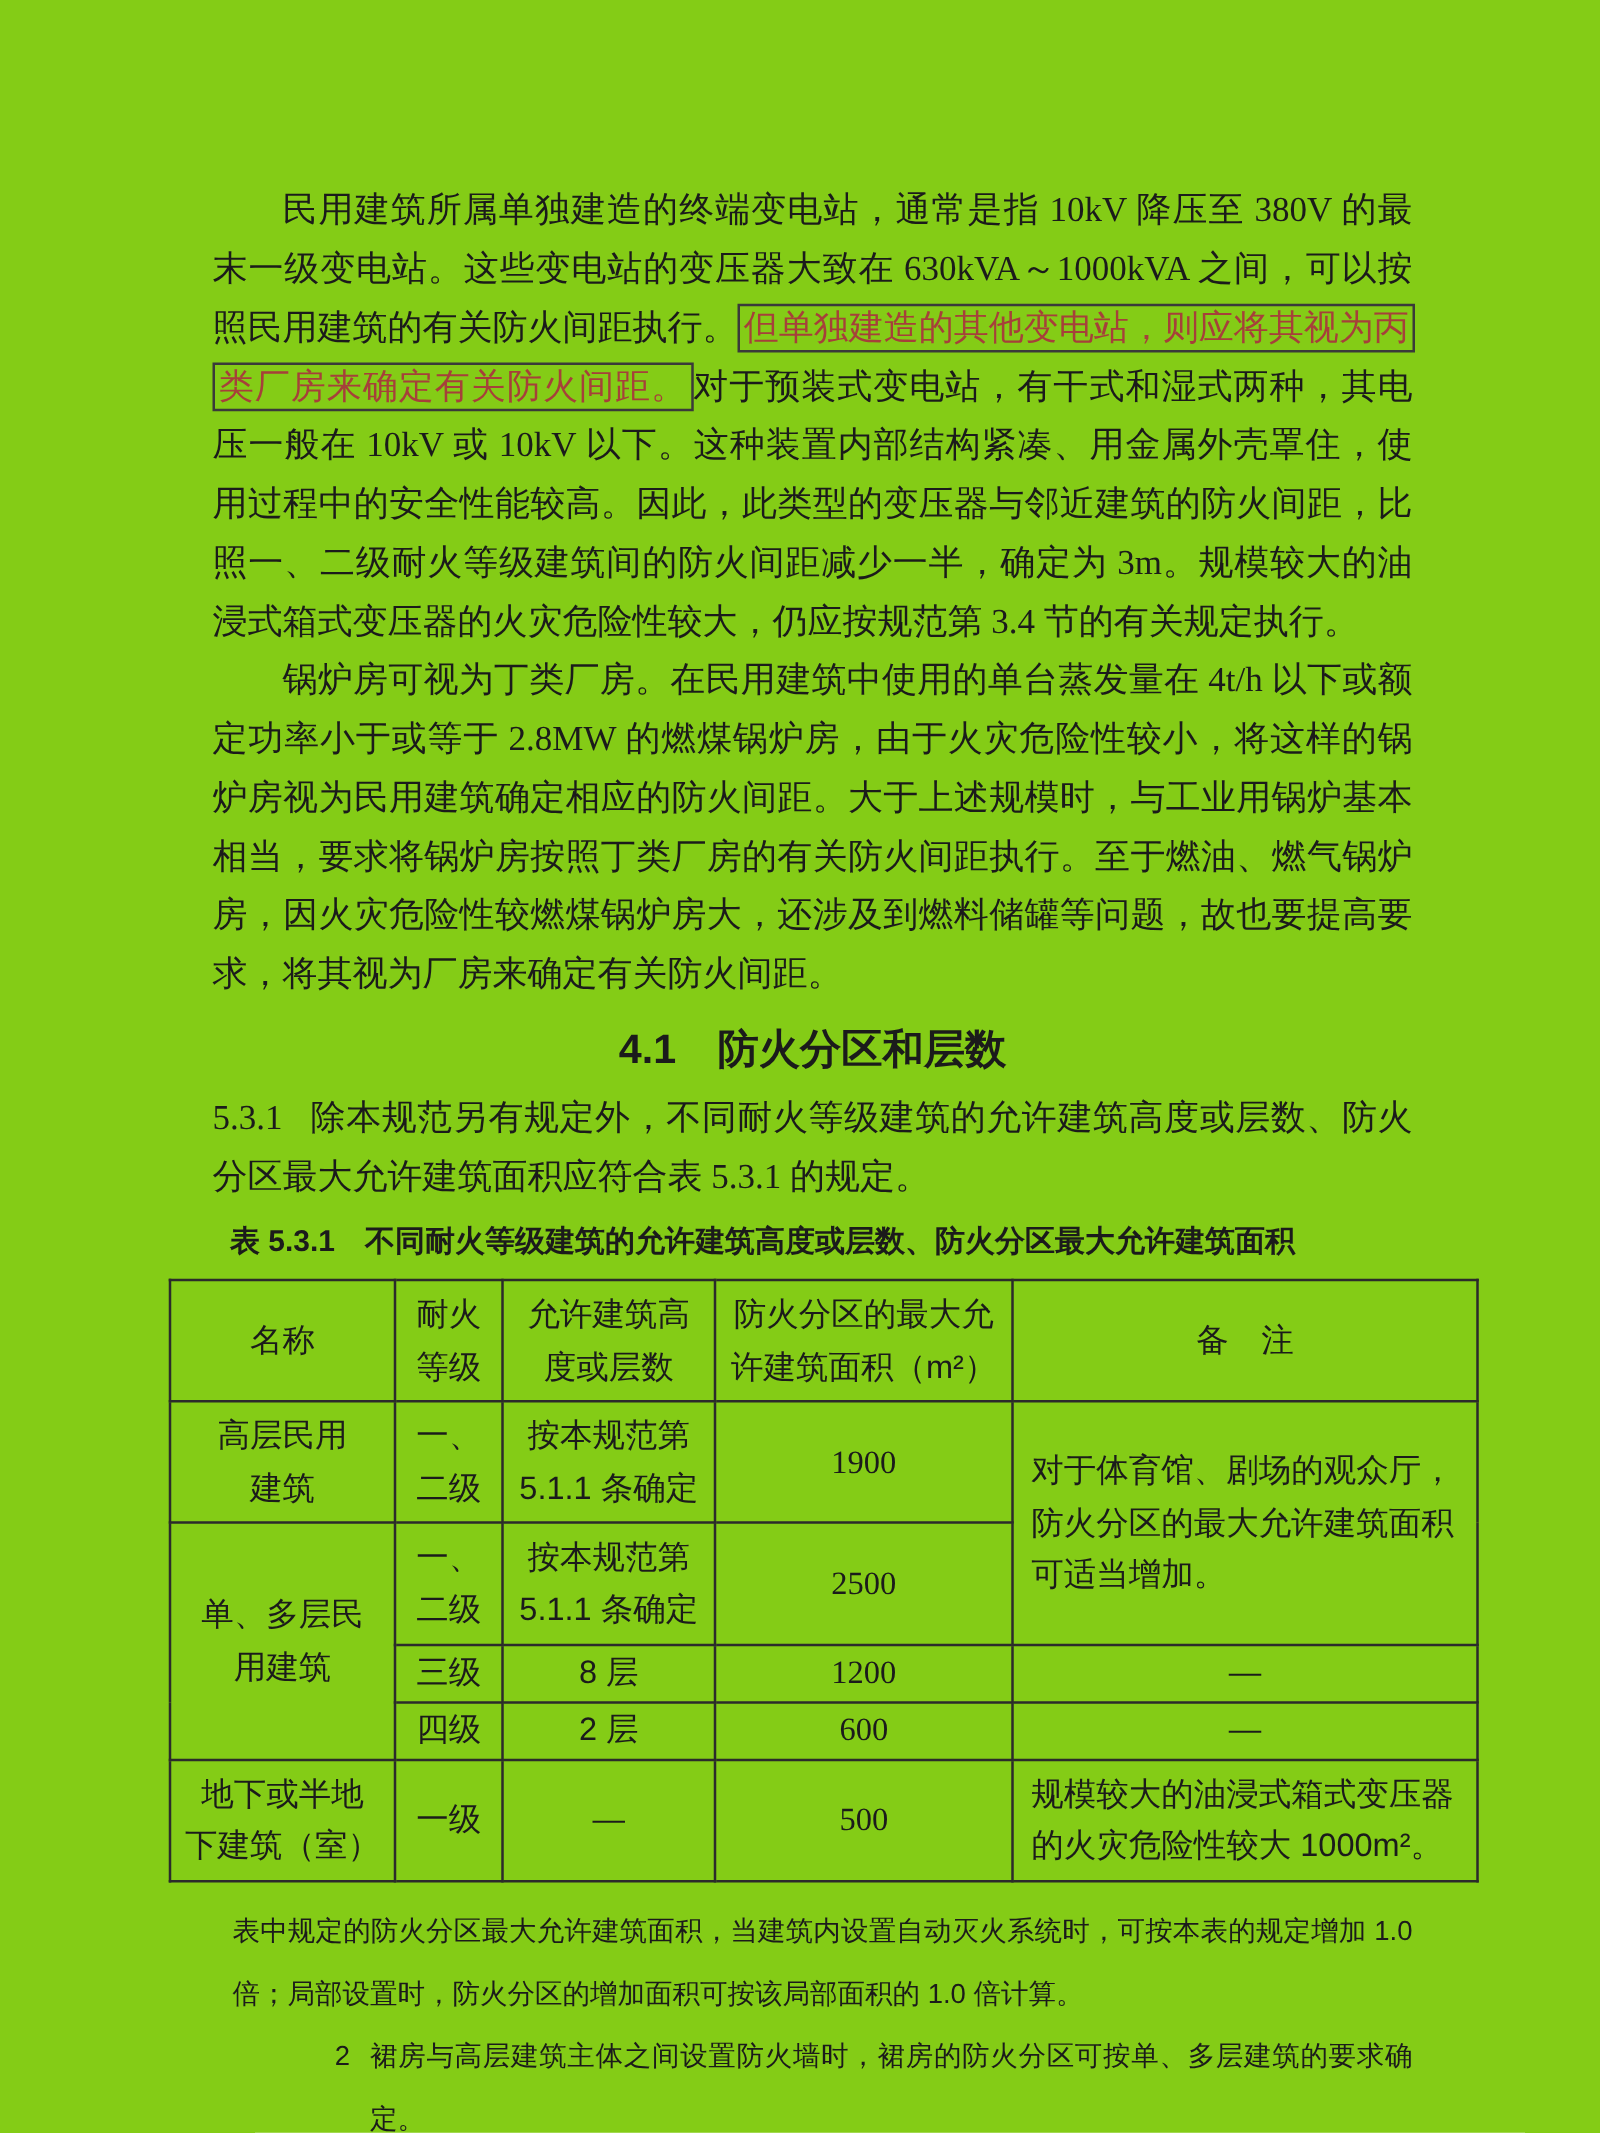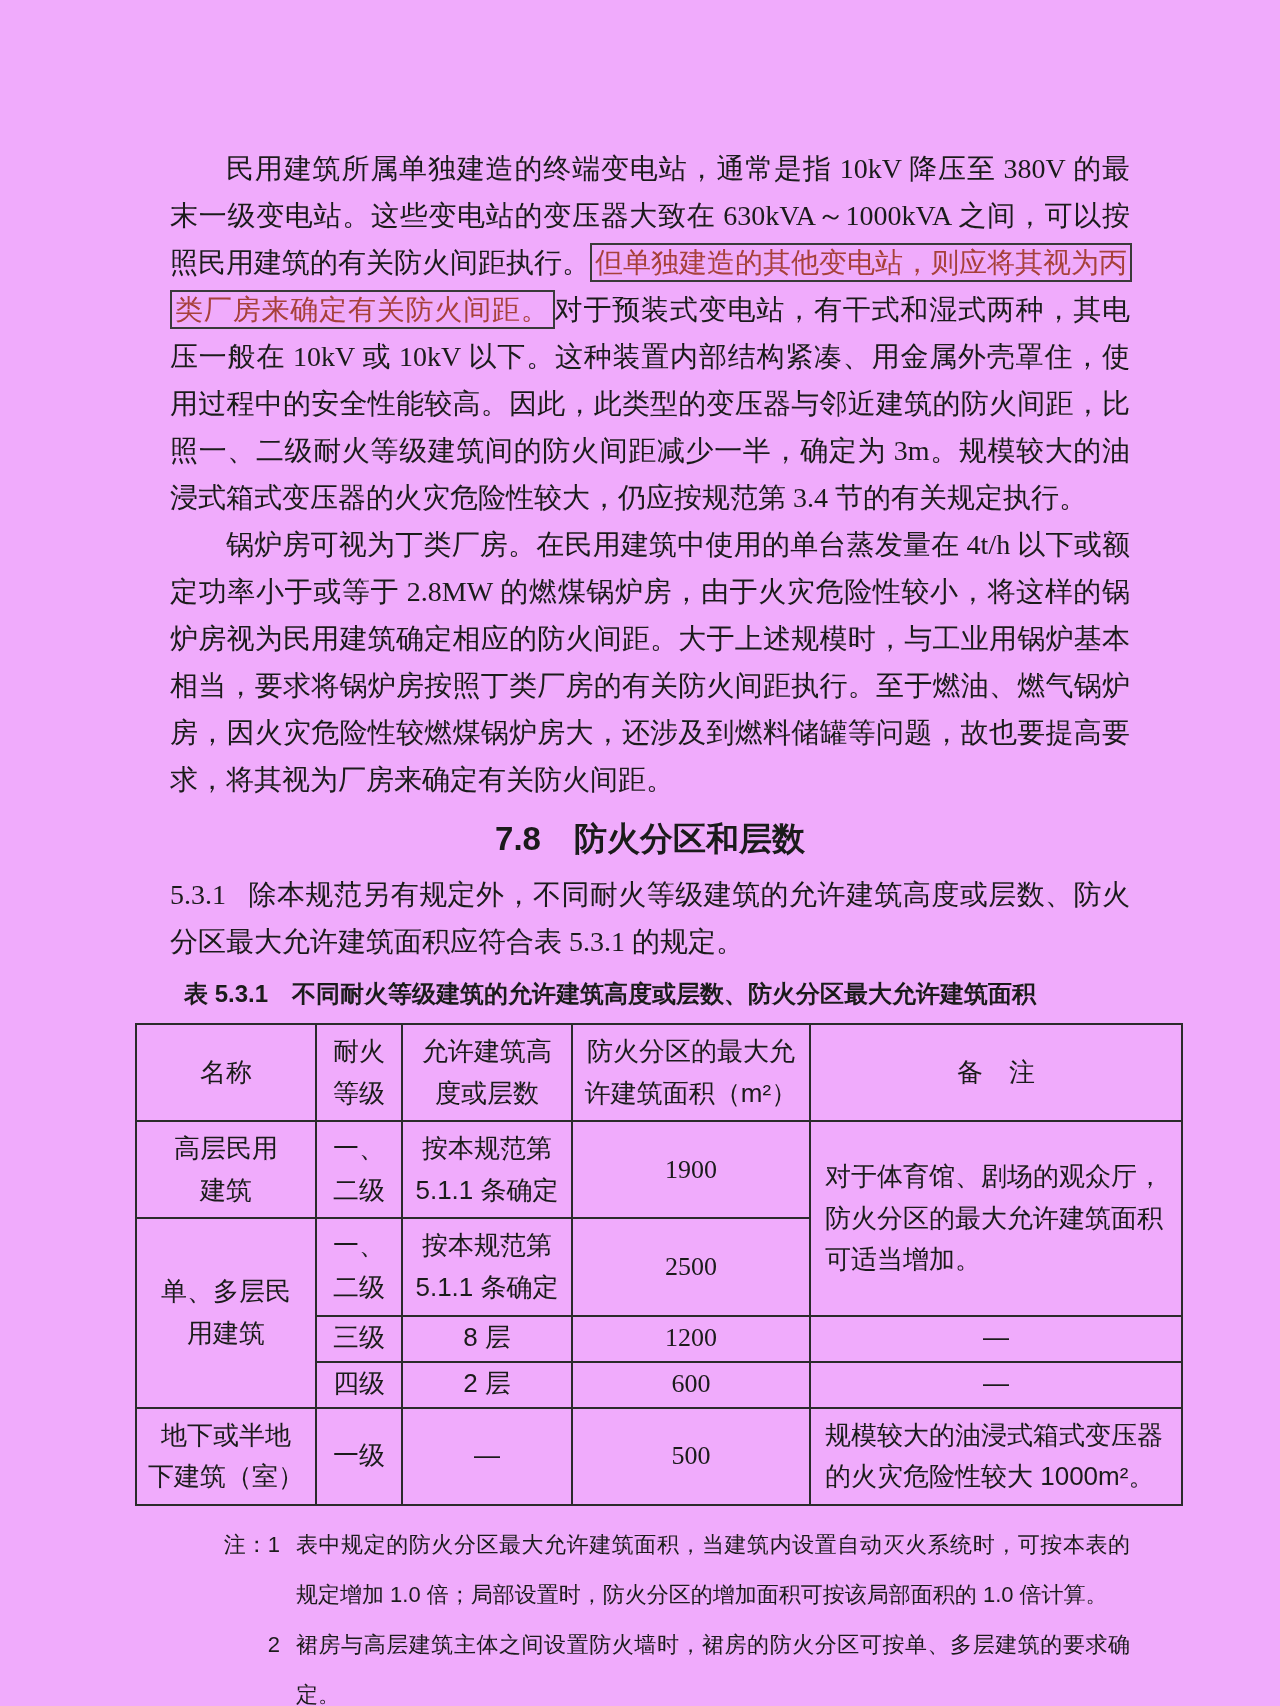--- a/index.html
+++ b/index.html
@@ -1,21 +1,21 @@
 <!DOCTYPE html>
 <html><head>
 <meta charset="utf-8">
 <style>
   html, body { margin: 0; padding: 0; }
   body { background: #ffffff; }
   .page {
     position: relative;
     width: 1280px;
     height: 1706px;
-    background: #f0abfc;
+    background: #84cc16;
     color: #1b1b1b;
     overflow: hidden;
     font-family: "Liberation Serif", "DejaVu Serif", serif;
   }
   .content {
     padding: 145px 150px 0 170px; 
   }
   p.body-par {
     margin: 0;
     font-size: 28px;
@@ -98,21 +98,21 @@
 </head>
 <body>
 
 <div class="page">
   <div class="content">
 
     <p class="body-par"><span>民用建筑所属单独建造的终端变电站，通常是指 10kV 降压至 380V 的最末一级变电站。这些变电站的变压器大致在 630kVA～1000kVA 之间，可以按照民用建筑的有关防火间距执行。</span><span class="red-box" style="color: rgb(166, 64, 58);">但单独建造的其他变电站，则应将其视为丙类厂房来确定有关防火间距。</span><span>对于预装式变电站，有干式和湿式两种，其电压一般在 10kV 或 10kV 以下。这种装置内部结构紧凑、用金属外壳罩住，使用过程中的安全性能较高。因此，此类型的变压器与邻近建筑的防火间距，比照一、二级耐火等级建筑间的防火间距减少一半，确定为 3m。规模较大的油浸式箱式变压器的火灾危险性较大，仍应按规范第 3.4 节的有关规定执行。</span></p>
 
     <p class="body-par">锅炉房可视为丁类厂房。在民用建筑中使用的单台蒸发量在 4t/h 以下或额定功率小于或等于 2.8MW 的燃煤锅炉房，由于火灾危险性较小，将这样的锅炉房视为民用建筑确定相应的防火间距。大于上述规模时，与工业用锅炉基本相当，要求将锅炉房按照丁类厂房的有关防火间距执行。至于燃油、燃气锅炉房，因火灾危险性较燃煤锅炉房大，还涉及到燃料储罐等问题，故也要提高要求，将其视为厂房来确定有关防火间距。</p>
 
-    <div class="section-heading">7.8　防火分区和层数</div>
+    <div class="section-heading">4.1　防火分区和层数</div>
 
     <p class="clause"><span class="clause-num">5.3.1</span><span>除本规范另有规定外，不同耐火等级建筑的允许建筑高度或层数、防火分区最大允许建筑面积应符合表 5.3.1 的规定。</span></p>
 
     <div class="table-caption">表 5.3.1　不同耐火等级建筑的允许建筑高度或层数、防火分区最大允许建筑面积</div>
 
     <table class="spec">
       <colgroup>
         <col style="width:180px">
         <col style="width:86px">
         <col style="width:170px">
@@ -161,21 +161,20 @@
         <td>一级</td>
         <td>—</td>
         <td class="num-cell">500</td>
         <td class="remark-cell">规模较大的油浸式箱式变压器的火灾危险性较大 1000m²。</td>
       </tr>
     </tbody>
       </table>
 
     <div class="notes">
       <div class="note">
-        <div class="note-label">注：1</div>
         <div class="note-text">表中规定的防火分区最大允许建筑面积，当建筑内设置自动灭火系统时，可按本表的规定增加 1.0 倍；局部设置时，防火分区的增加面积可按该局部面积的 1.0 倍计算。</div>
       </div>
       <div class="note">
         <div class="note-label">2</div>
         <div class="note-text">裙房与高层建筑主体之间设置防火墙时，裙房的防火分区可按单、多层建筑的要求确定。</div>
       </div>
     </div>
 
   </div>
 </div>

